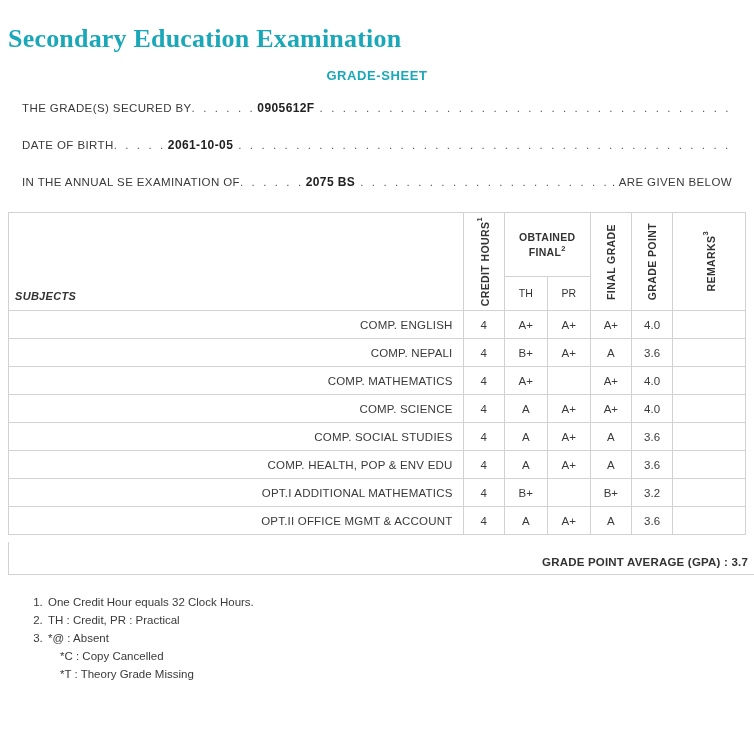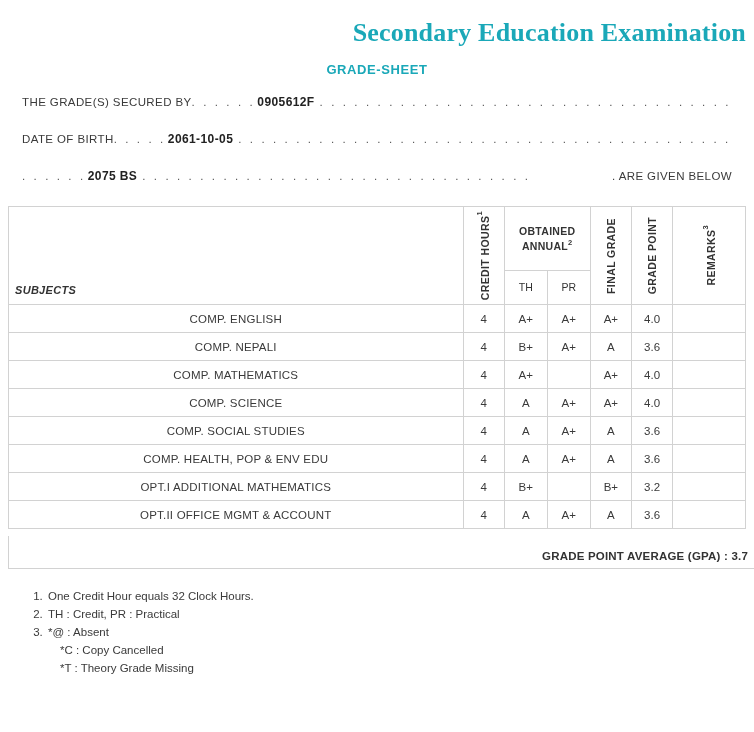--- a/index.html
+++ b/index.html
@@ -16,27 +16,27 @@
     overflow: hidden;
   }
   .page {
     width: 754px;
     height: 732px;
     position: relative;
     box-sizing: border-box;
     padding: 0 8px;
   }
   .title {
-    text-align: right;
+    text-align: left;
     color: #1aa8b8;
     font-family: "Liberation Serif", serif;
     font-weight: bold;
     font-size: 26px;
     letter-spacing: 0.2px;
-    padding-top: 18px;
+    padding-top: 24px;
   }
   .subtitle {
     text-align: center;
     color: #1aa8b8;
     font-family: "Liberation Sans", sans-serif;
     font-weight: bold;
     font-size: 13px;
     letter-spacing: 0.6px;
     padding-top: 14px;
   }
@@ -136,21 +136,21 @@
     width: 72px;
     text-align: center;
     vertical-align: middle;
   }
   sup {
     font-size: 7.5px;
     vertical-align: super;
   }
   table.grades td.subject {
     padding: 4px 10px;
-    text-align: center;
+    text-align: right;
     letter-spacing: 0.2px;
     color: #3a3a3a;
   }
   table.grades td.c {
     text-align: center;
     padding: 4px 2px;
     color: #3a3a3a;
   }
   tr.body-row td { height: 19px; }
 
@@ -211,37 +211,38 @@
     </div>
 
     <div class="info-line">
       <span class="lead">DATE OF BIRTH</span>
       <span class="dotfill">. . . . .</span>
       <span class="val">2061-10-05</span>
       <span class="dots-long">. . . . . . . . . . . . . . . . . . . . . . . . . . . . . . . . . . . . . . . . . . . . . . . . . . . . . . . . . . . . . . . . . . . . . . . . . . . . .</span>
     </div>
 
     <div class="info-line">
+      <span class="lead">IN THE ANNUAL SE EXAMINATION OF</span>
       <span class="dotfill">. . . . . .</span>
       <span class="val">2075 BS</span>
       <span class="dots-long">. . . . . . . . . . . . . . . . . . . . . . . . . . . . . . . . . .</span>
       <span class="tail">. ARE GIVEN BELOW</span>
     </div>
 
   </div>
 
   <table class="grades">
     <thead>
       <tr>
         <th class="hdr-subject" rowspan="2">SUBJECTS</th>
         <th class="th-vert" rowspan="2">
           <div class="vert"><span>CREDIT HOURS</span><sup>1</sup></div>
         </th>
         <th class="th-obtained" colspan="2">
-          <span>OBTAINED ANNUAL</span><sup>2</sup>
+          <span>OBTAINED FINAL</span><sup>2</sup>
         </th>
         <th class="th-vert" rowspan="2">
           <div class="vert">FINAL GRADE</div>
         </th>
         <th class="th-vert" rowspan="2">
           <div class="vert">GRADE POINT</div>
         </th>
         <th class="th-vert th-remarks" rowspan="2">
           <div class="vert"><span>REMARKS</span><sup>3</sup></div>
         </th>

